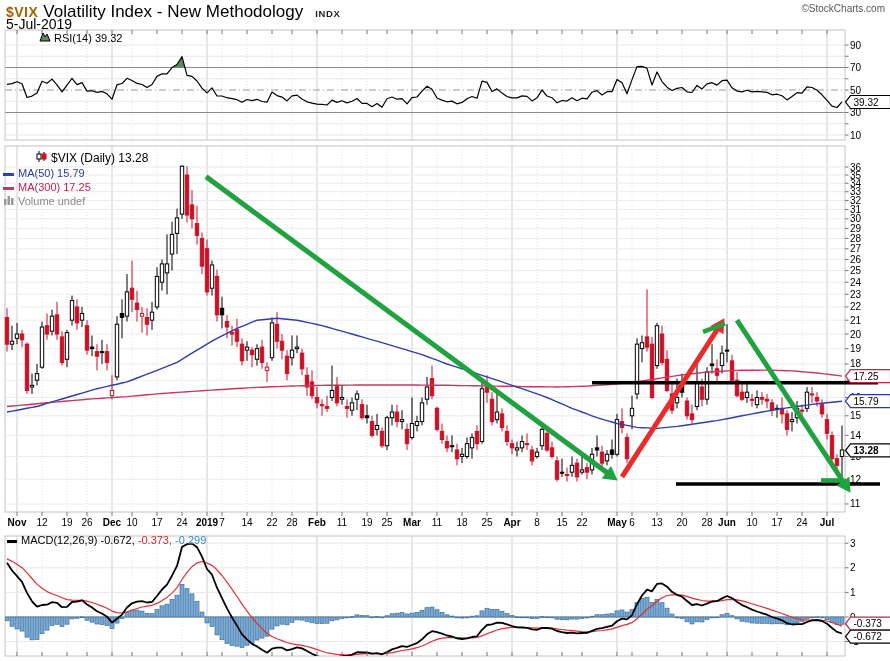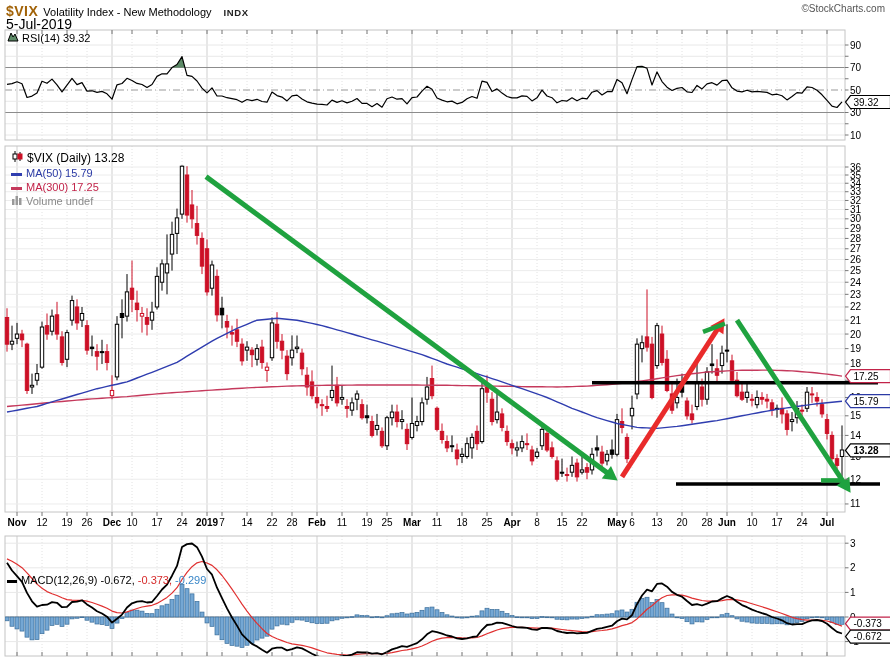--- a/index.html
+++ b/index.html
@@ -1,34 +1,34 @@
 <!DOCTYPE html>
 <html><head>
 <meta charset="utf-8">
 <style>
   html,body{margin:0;padding:0;background:#fff;}
   #chart-root{position:relative;width:890px;height:661px;background:#fff;overflow:hidden;
     font-family:"Liberation Sans","DejaVu Sans",sans-serif;-webkit-font-smoothing:antialiased;}
   .abs{position:absolute;}
   .sym{font-size:14px;font-weight:700;color:#a16207;letter-spacing:0.5px;}
-  .name{font-size:11px;color:#000;margin-left:5px;}
+  .name{font-size:17px;color:#000;margin-left:5px;}
   .exch{font-size:9.5px;font-weight:600;color:#222;margin-left:12px;letter-spacing:0.6px;}
   .copy{font-size:10px;color:#555;}
   .date{font-size:14px;color:#000;}
   .quote{font-size:11px;color:#000;white-space:nowrap;}
   .quote b{margin-left:7px;}
   .tri{color:#1d7d34;font-size:9px;margin-left:3px;}
   .legend-row{font-size:11px;white-space:nowrap;line-height:14px;display:flex;align-items:center;}
   .lg-blue{color:#2b3aa5;}
   .lg-red{color:#c22349;}
   .lg-gray{color:#8a8a8a;}
-  .lg-black{color:#000;}
+  .lg-black{color:#000;padding-left:32px;}
   .lg-big{font-size:12px;}
   .ic{display:inline-block;margin-right:3px;}
-  .macd-label{font-size:11px;white-space:nowrap;margin-top:40px;}
+  .macd-label{font-size:11px;white-space:nowrap;}
   .macd-v2{color:#d62b2b;}
   .macd-v3{color:#3a87c8;}
   svg text{font-family:"Liberation Sans","DejaVu Sans",sans-serif;font-size:10px;fill:#000;}
 </style>
 </head>
 <body>
 
 <div id="chart-root">
 
   <div class="abs" style="left:6px;top:2px;">
@@ -981,21 +981,21 @@
       </g>
     </svg>
 
   <div class="abs legend-row lg-black" style="left:7px;top:31px;">
     <span class="ic"><svg width="12" height="11">
           <polygon points="1,10 4,2 6,6 8,3 11,10" fill="#5c8a66" stroke="#000" stroke-width="1"></polygon>
         </svg></span>
     <span>RSI(14) 39.32</span>
   </div>
 
-  <div class="abs" style="left:11px;top:150px;">
+  <div class="abs" style="left:3px;top:150px;">
     <div class="legend-row lg-black lg-big">
       <span class="ic"><svg width="13" height="13">
             <line x1="4" y1="1" x2="4" y2="12" stroke="#000"></line>
             <rect x="2" y="4" width="4" height="5" fill="#fff" stroke="#000"></rect>
             <line x1="9" y1="2" x2="9" y2="11" stroke="#000"></line>
             <rect x="7" y="4" width="4" height="5" fill="#cc1026" stroke="#cc1026"></rect>
           </svg></span>
       <span>$VIX (Daily) 13.28</span>
     </div>
     <div class="legend-row lg-blue">

